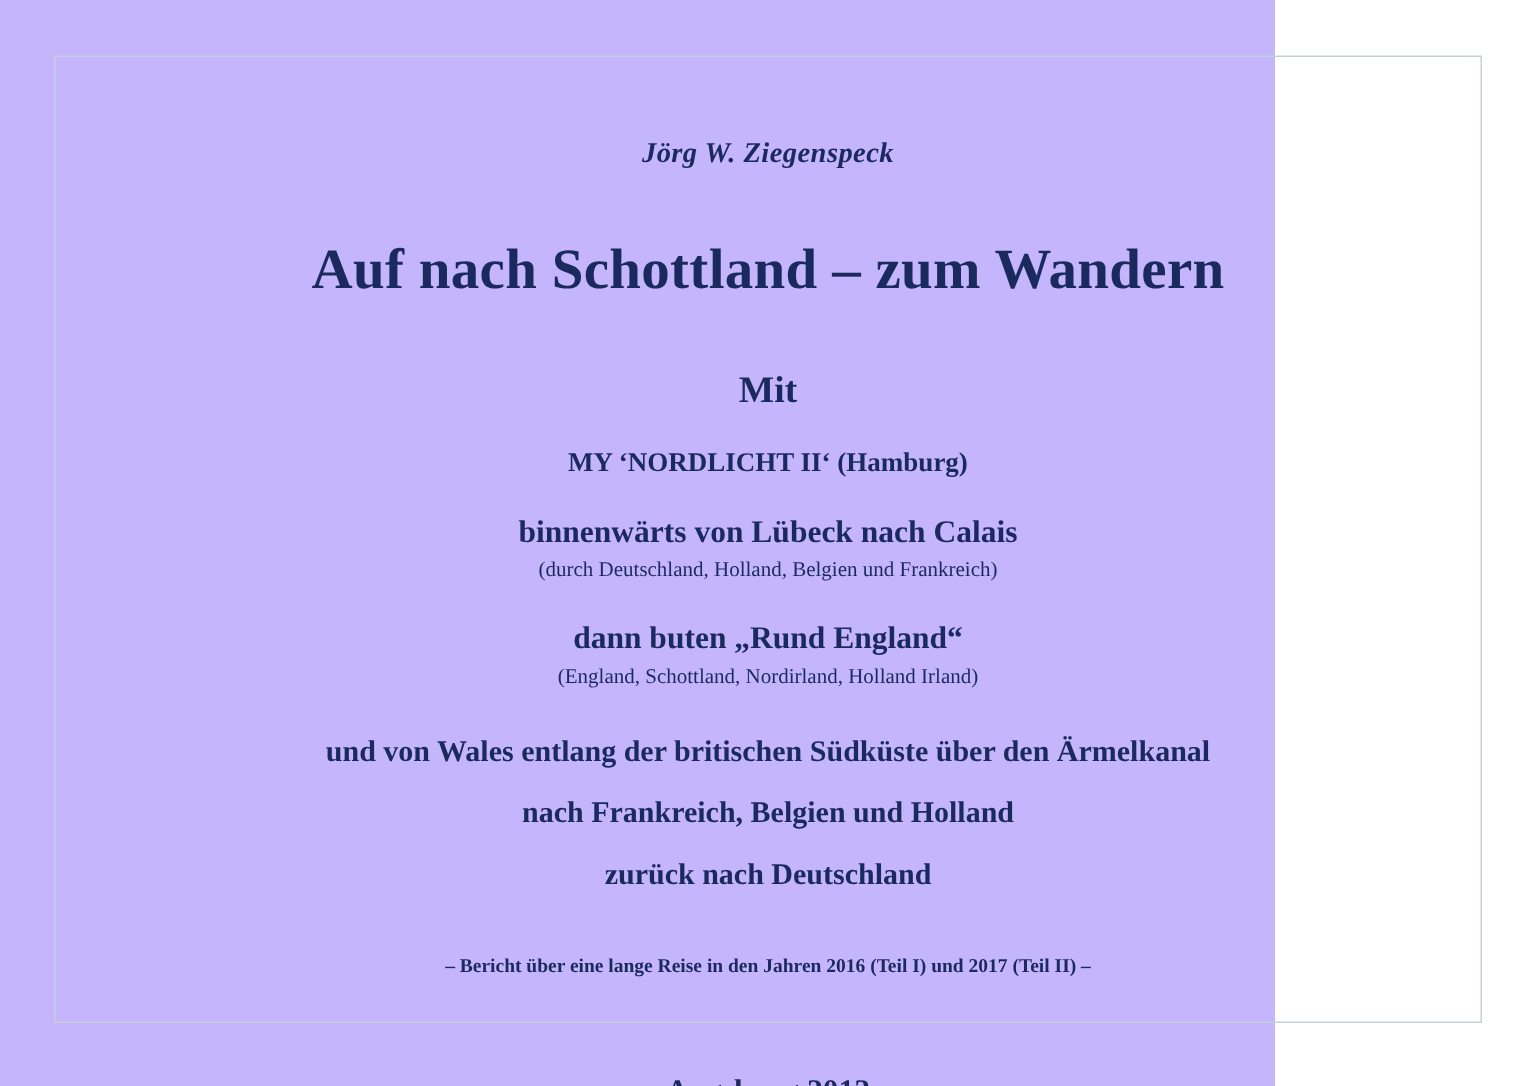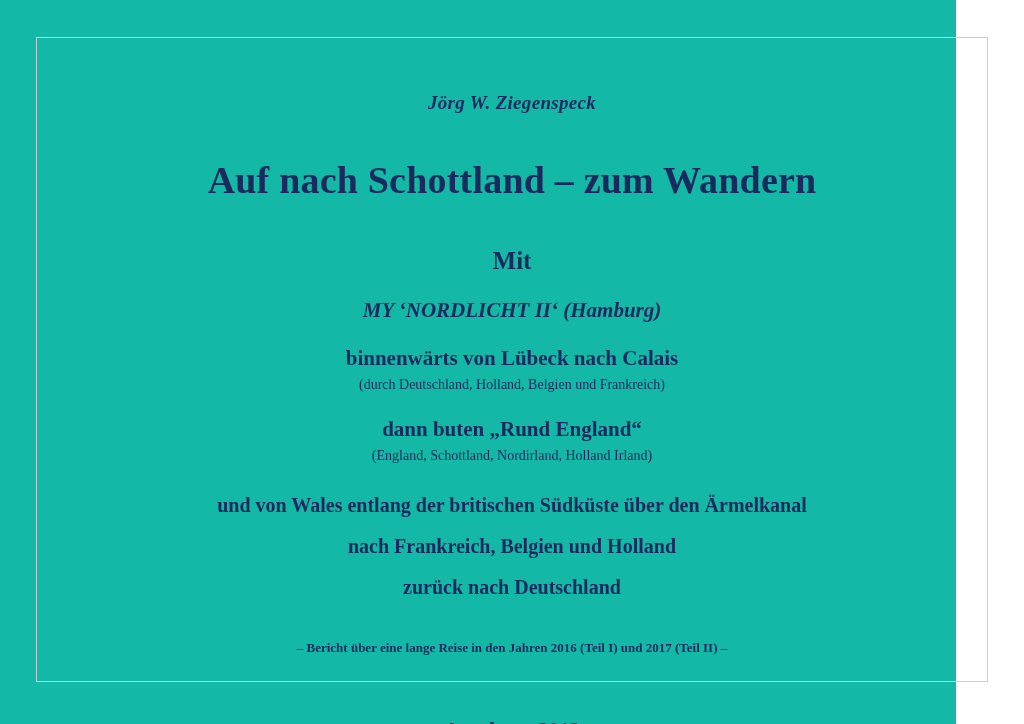--- a/index.html
+++ b/index.html
@@ -8,23 +8,23 @@
   }
   body {
     width: 1024px;
     height: 724px;
     background: #ffffff;
     font-family: "Liberation Serif", serif;
     overflow: hidden;
   }
   .page {
     position: relative;
-    width: 956px;
+    width: 850px;
     height: 724px;
-    background: #14b8a6;
+    background: #c4b5fd;
     box-sizing: border-box;
   }
   .page-border {
     position: absolute;
     left: 36px;
     top: 37px;
     width: 952px;
     height: 645px;
     border: 1px solid #c9cfd9;
     box-sizing: border-box;
@@ -57,25 +57,24 @@
     line-height: 1.15;
     white-space: nowrap;
   }
   .line-mit {
     font-size: 25px;
     font-weight: bold;
     margin: 44px 0 0 0;
     line-height: 1.2;
   }
   .line-ship {
-    font-size: 21px;
+    font-size: 18px;
     font-weight: bold;
     margin: 22px 0 0 0;
     line-height: 1.2;
-    font-style: italic;
   }
   .line-route1 {
     font-size: 21px;
     font-weight: bold;
     margin: 22px 0 0 0;
     line-height: 1.2;
   }
   .sub-small {
     font-size: 14px;
     font-weight: normal;

